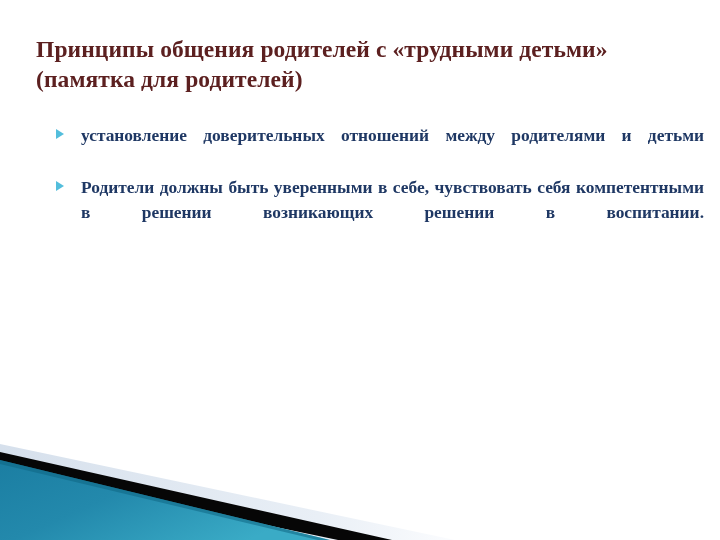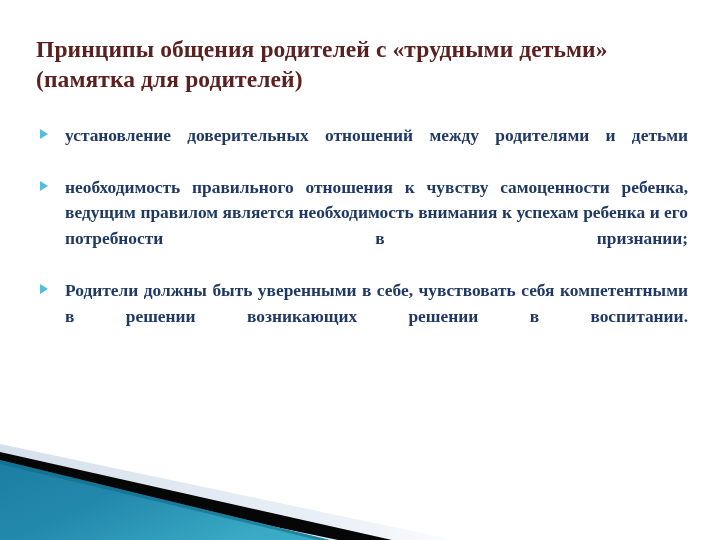--- a/index.html
+++ b/index.html
@@ -30,21 +30,21 @@
     font-weight: bold;
     font-size: 23.5px;
     line-height: 30px;
     color: #5C2020;
     letter-spacing: 0.1px;
   }
 
   
   .body-list {
     position: absolute;
-    left: 36px;
+    left: 52px;
     top: 123px;
     width: 652px;
     margin: 0;
     padding: 0;
     list-style: none;
   }
 
   .bullet-item {
     position: relative;
     padding-left: 29px;
@@ -96,24 +96,20 @@
   <div class="slide-title">Принципы общения родителей с «трудными детьми» (памятка для родителей)</div>
 
   <ul class="body-list">
 
     <li class="bullet-item">
       <span class="bullet-marker"></span>
       <span>установление доверительных отношений между родителями и детьми</span>
     </li>
 
 
-    <li class="bullet-item">
-      <span class="bullet-marker"></span>
-      <span>необходимость правильного отношения к чувству самоценности ребенка, ведущим правилом является необходимость внимания к успехам ребенка и его потребности в признании;</span>
-    </li>
 
     <li class="bullet-item">
       <span class="bullet-marker"></span>
       <span>Родители должны быть уверенными в себе, чувствовать себя компетентными в решении возникающих решении в воспитании.</span>
     </li>
 
   </ul>
 
   <svg class="decor" viewBox="0 0 720 110" preserveAspectRatio="none">
 

